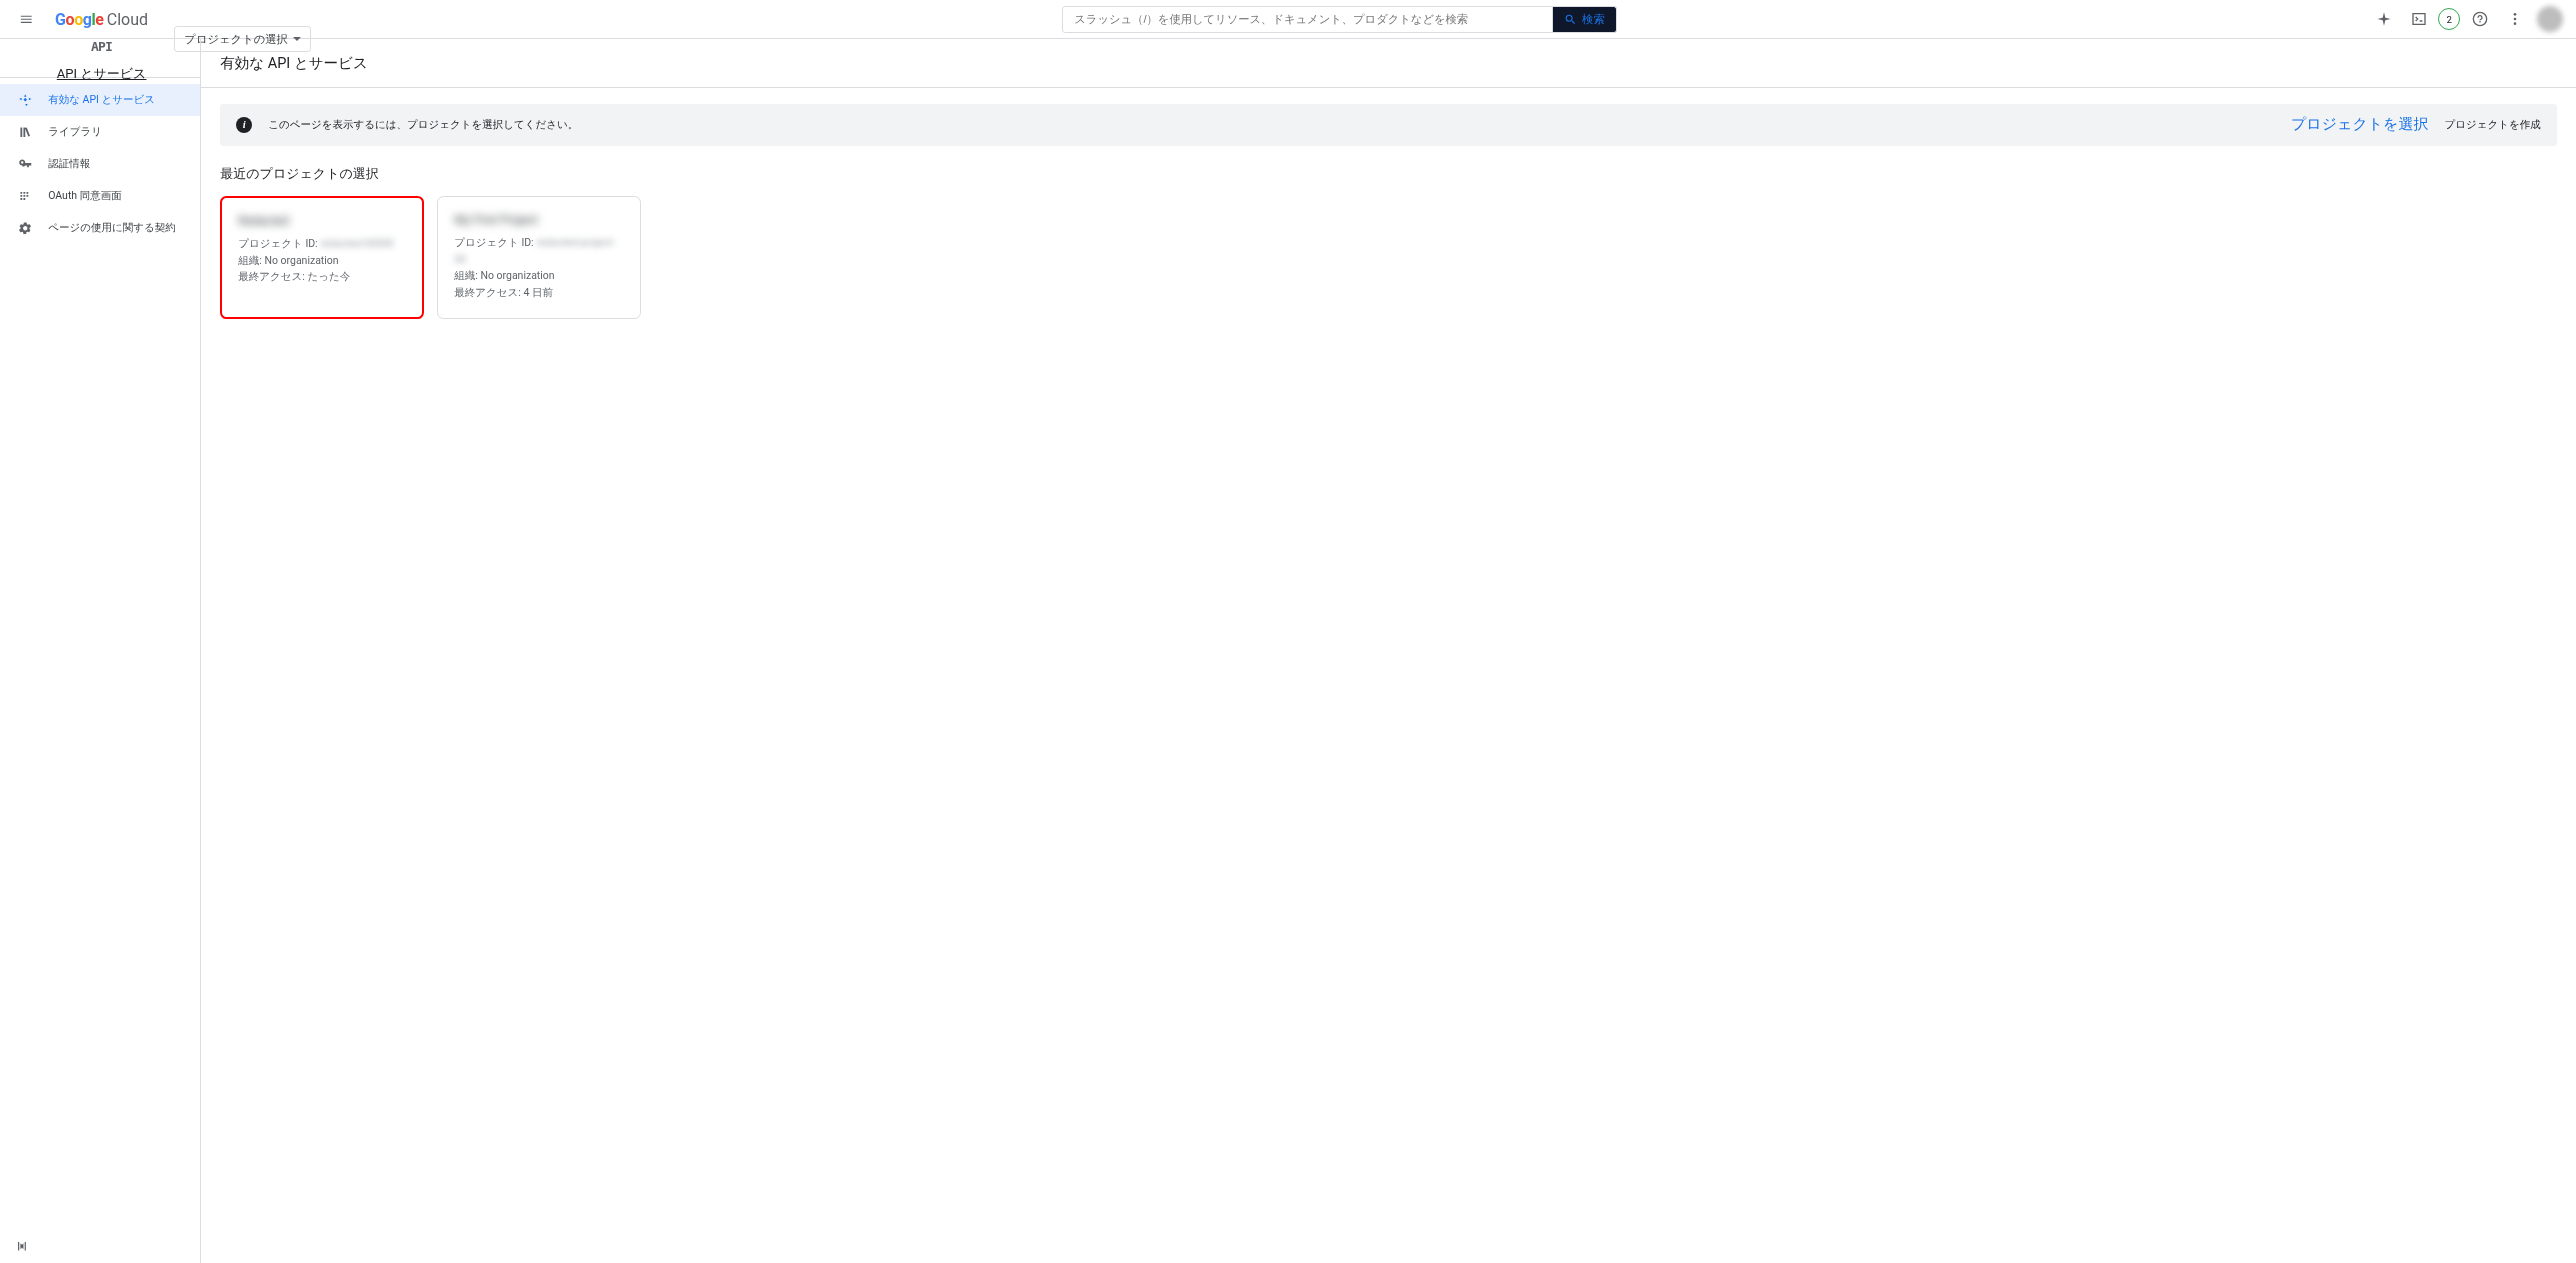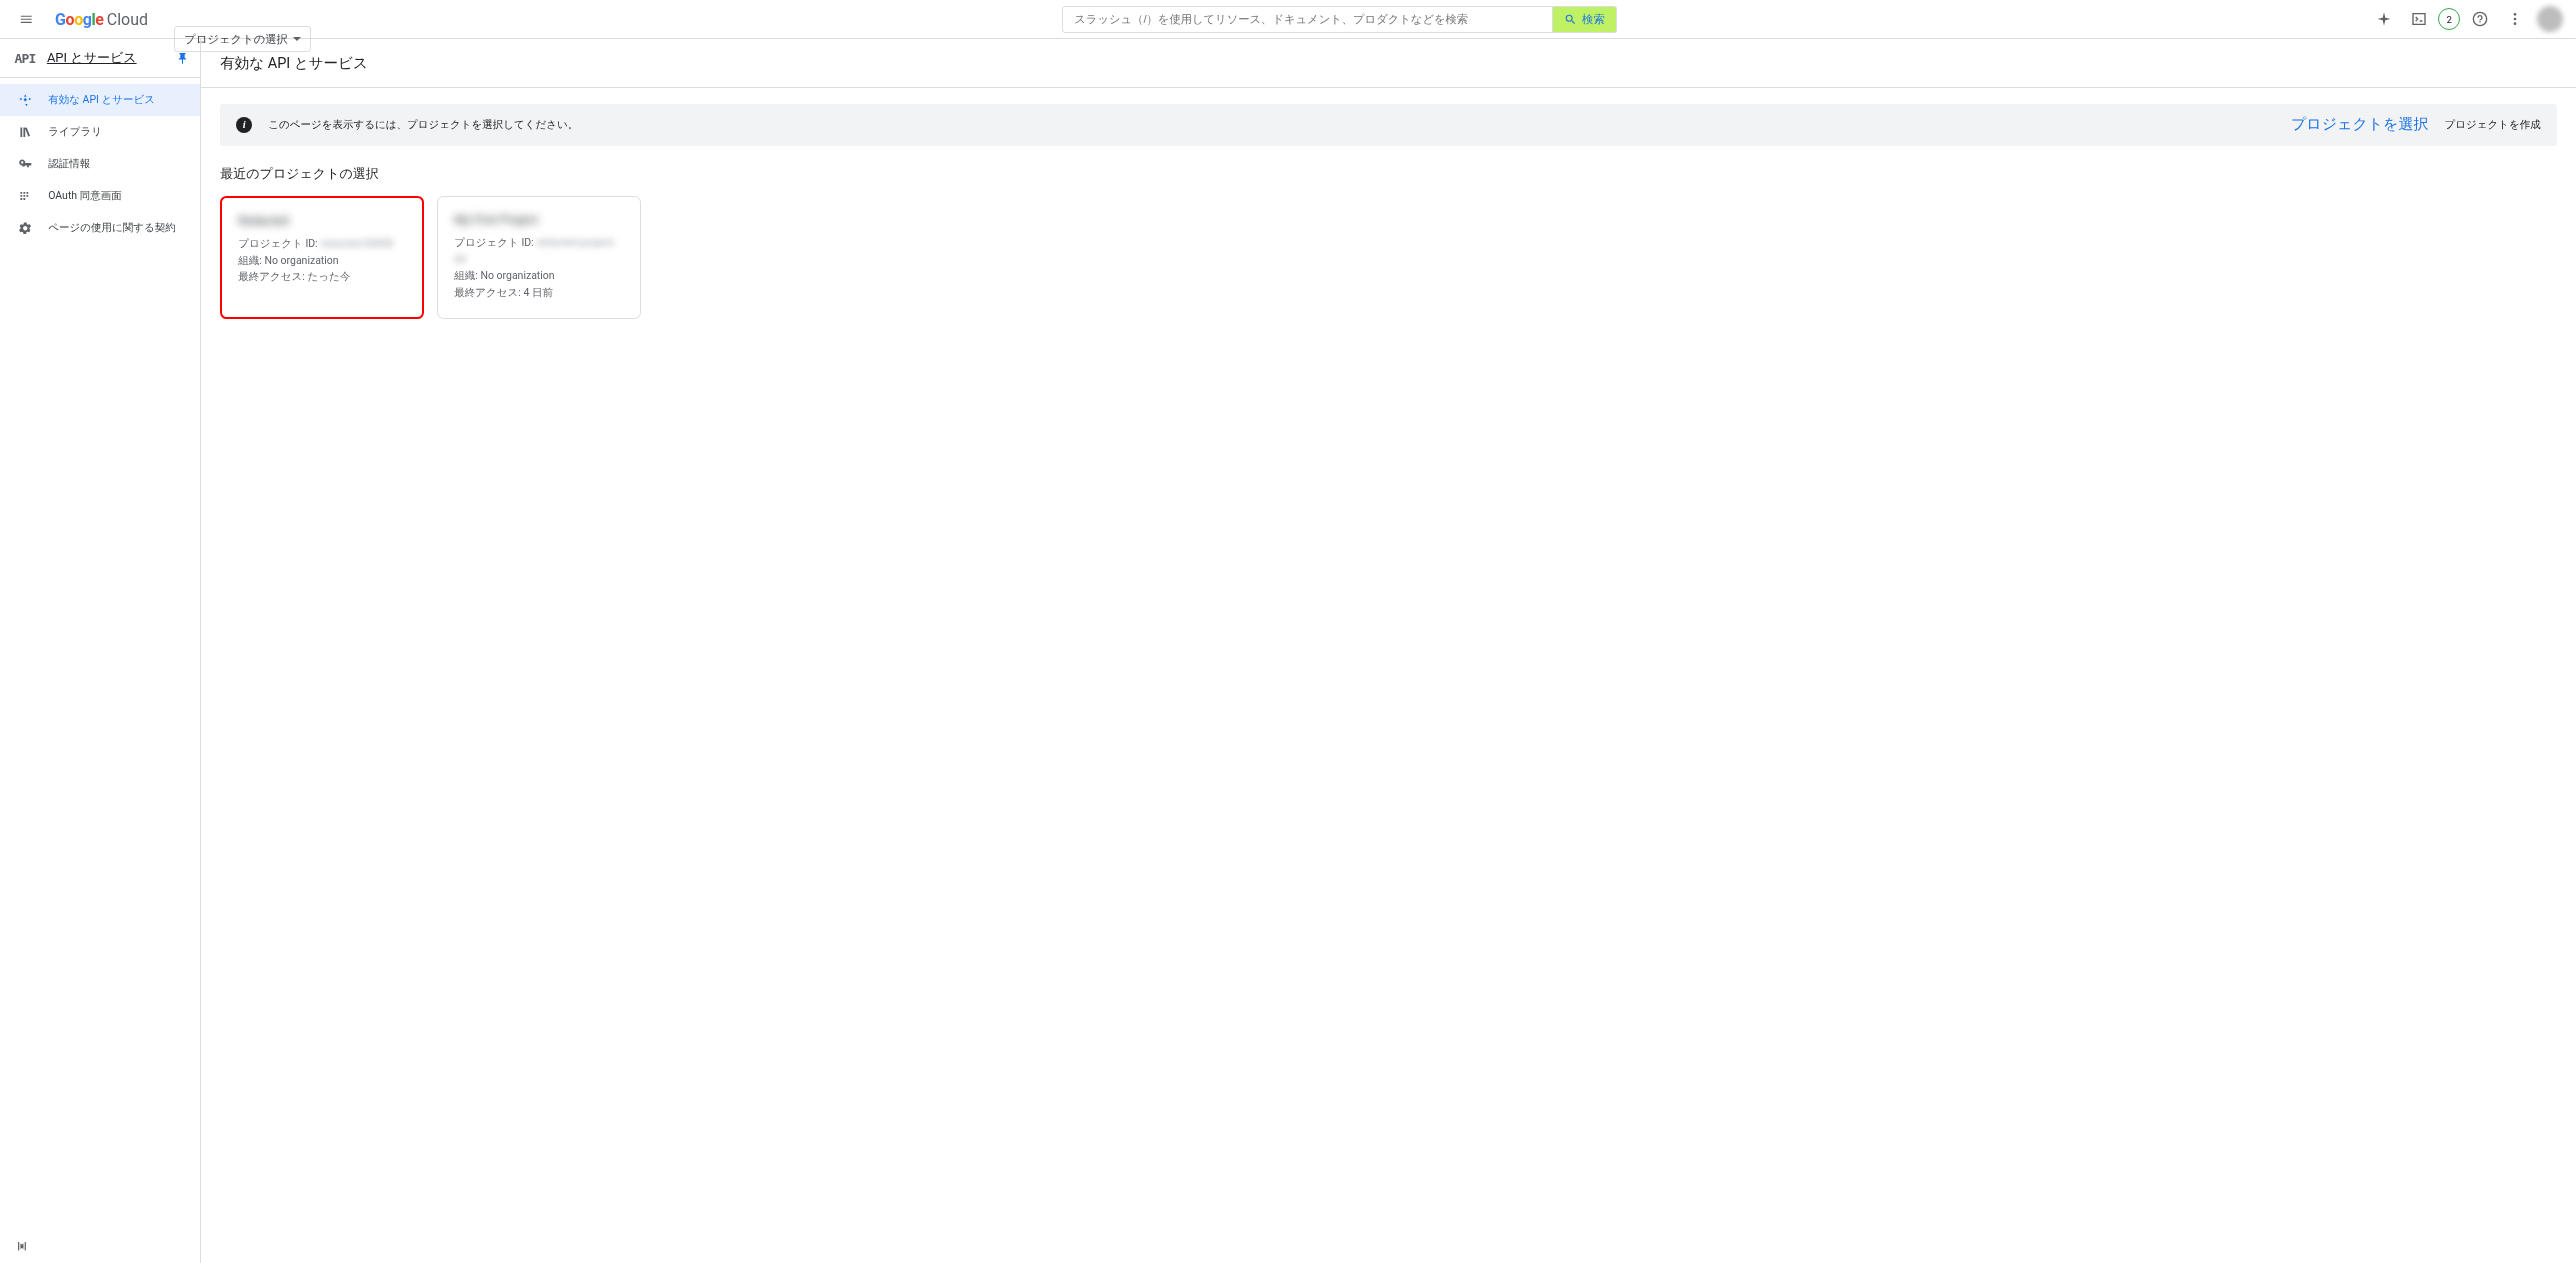--- a/index.html
+++ b/index.html
@@ -15,30 +15,30 @@
 .logo .o2 { color: #fbbc04; }
 .logo .g2 { color: #4285f4; }
 .logo .l1 { color: #34a853; }
 .logo .e1 { color: #ea4335; }
 .logo-cloud { color: #5f6368; margin-left: 3.2px; font-weight: 400; }
 .project-selector { display: flex; align-items: center; border: 0.8px solid #dadce0; border-radius: 3.2px; height: 26px; padding: 0 9.7px; margin-left: 16px; cursor: pointer; font-size: 11.3px; color: #3c4043; gap: 4.8px; margin-top: 40px; }
 .project-selector svg { width: 8px; height: 4px; }
 .search-wrap { display: flex; align-items: flex-end; margin: 0 auto; }
 .search-box { display: flex; align-items: center; border: 0.8px solid #dadce0; border-radius: 3.2px 0 0 3.2px; height: 27px; width: 491px; background: #fff; }
 .search-input { flex: 1; border: none; outline: none; padding: 0 11.3px; font-size: 11.3px; color: #5f6368; }
-.search-btn { display: flex; align-items: center; gap: 4.8px; border: 0.8px solid #dadce0; border-left: none; border-radius: 0 3.2px 3.2px 0; height: 27px; padding: 0 11.3px; cursor: pointer; color: #1a73e8; background: #bef264; font-size: 11.3px; font-weight: 500; }
+.search-btn { display: flex; align-items: center; gap: 4.8px; border: 0.8px solid #dadce0; border-left: none; border-radius: 0 3.2px 3.2px 0; height: 27px; padding: 0 11.3px; cursor: pointer; color: #1a73e8; background: #0f172a; font-size: 11.3px; font-weight: 500; }
 .header-right { display: flex; align-items: center; gap: 3.2px; padding-right: 6.4px; }
 .icon-btn { width: 32px; height: 32px; display: flex; align-items: center; justify-content: center; cursor: pointer; border-radius: 50%; color: #5f6368; }
 .badge-circle { width: 22.5px; height: 22.5px; border: 1.2px solid #34a853; border-radius: 50%; display: flex; align-items: center; justify-content: center; font-size: 9.7px; color: #202124; cursor: pointer; }
 .avatar { width: 26px; height: 26px; border-radius: 50%; background: #bdbdbd; filter: blur(2.4px); cursor: pointer; margin-left: 3.2px; }
 
 
 .content { display: flex; height: calc(100vh - 39px); }
 .sidebar { width: 201px; border-right: 0.8px solid #dadce0; display: flex; flex-direction: column; position: relative; }
-.sidebar-header { display: flex; align-items: center; height: 39px; padding: 0 11.3px 0 14.5px; border-bottom: 0.8px solid #dadce0; gap: 11.3px; }
+.sidebar-header { display: flex; align-items: center; height: 39px; padding: 0 11.3px 0 14.5px; border-bottom: 0.8px solid #dadce0; gap: 11.3px; flex-direction: column; }
 .api-logo { font-family: monospace; font-weight: 700; font-size: 13px; color: #5f6368; letter-spacing: -0.8px; }
 .sidebar-title { font-size: 13px; color: #202124; flex: 1; text-decoration: underline; }
 .pin-icon { color: #1a73e8; cursor: pointer; }
 .nav-list { padding: 6.4px 0; list-style: none; }
 .nav-item { display: flex; align-items: center; height: 32px; padding: 0 9.7px 0 17.7px; cursor: pointer; gap: 14.5px; color: #3c4043; font-size: 10.5px; }
 .nav-item.active { background: #e8f0fe; color: #1a73e8; border-left: 0; }
 .nav-item.active .nav-icon { color: #1a73e8; }
 .nav-icon { width: 16px; height: 16px; display: flex; align-items: center; justify-content: center; color: #5f6368; flex-shrink: 0; }
 .sidebar-collapse { position: absolute; bottom: 9.7px; left: 14.5px; cursor: pointer; color: #5f6368; }
 

